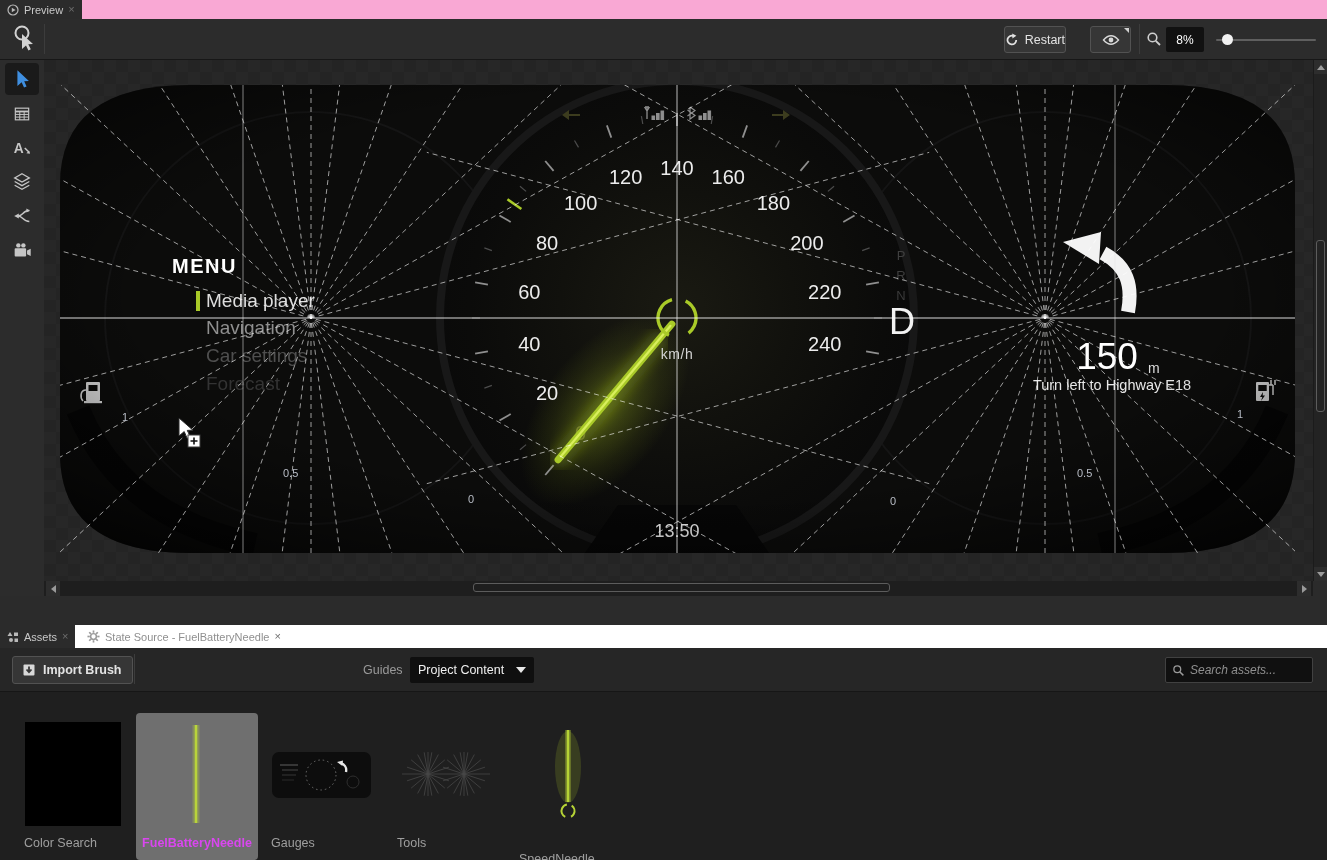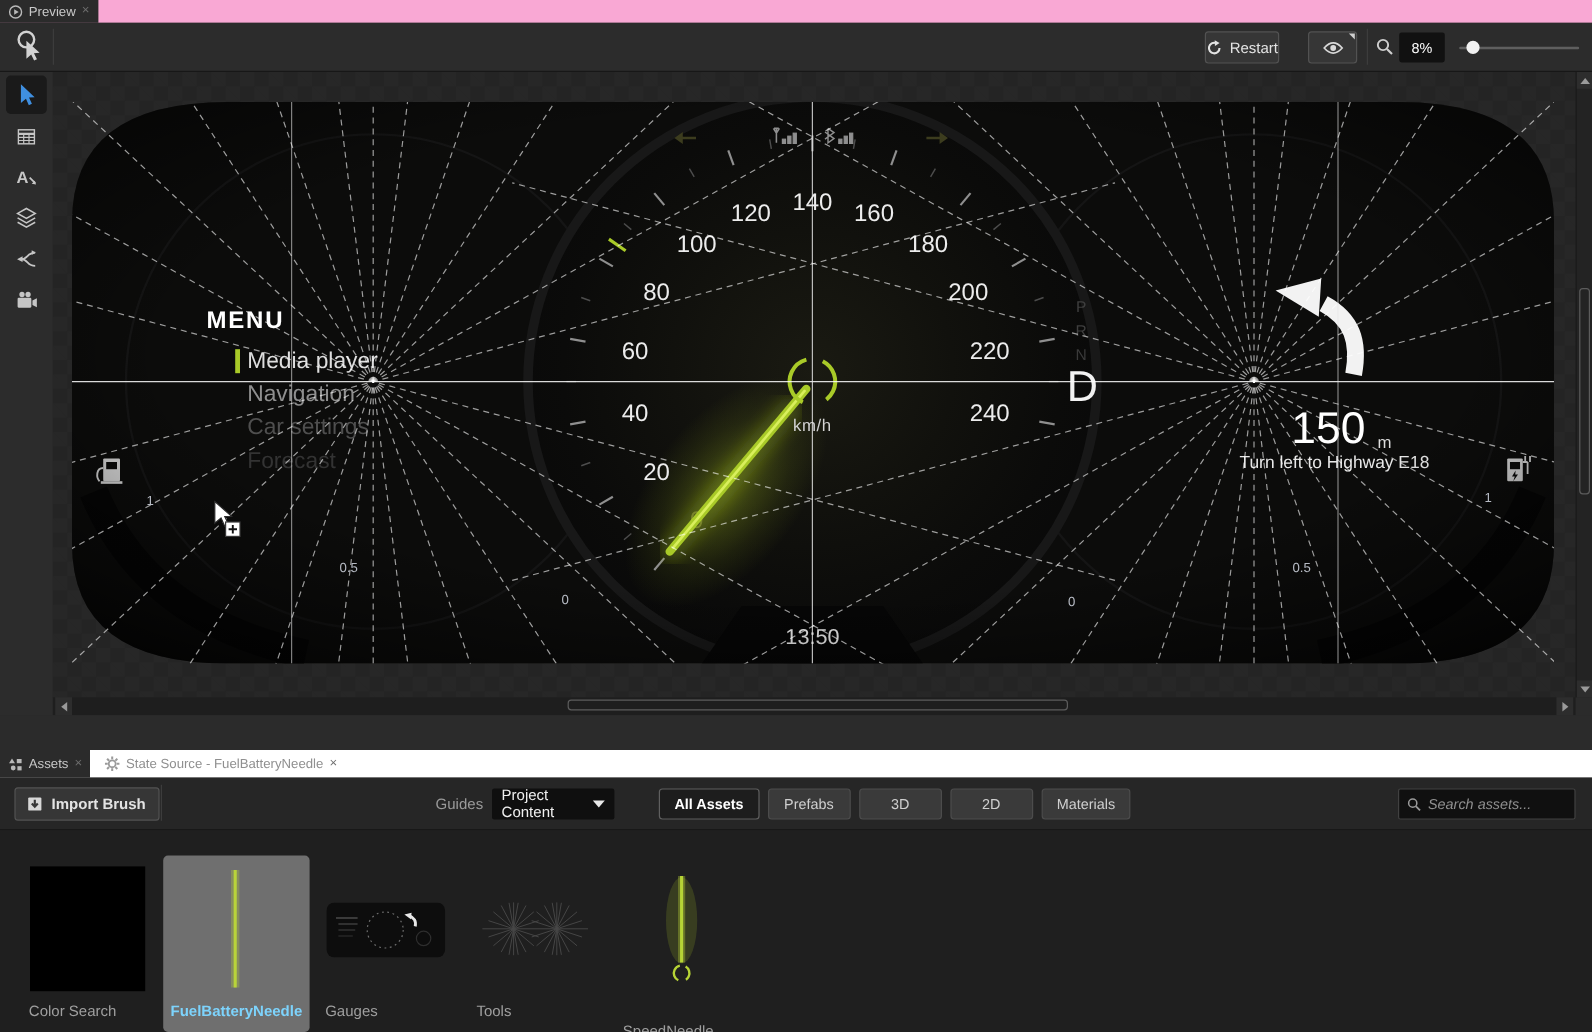--- a/index.html
+++ b/index.html
@@ -48,37 +48,37 @@
   .scroll-btn { position:absolute; background:#2d2d2d; display:flex; align-items:center; justify-content:center; }
   .scroll-handle { position:absolute; border:1px solid #5c5c5c; border-radius:3px; background:transparent; }
   .tri { width:0; height:0; border-style:solid; }
   .gap-strip { position:absolute; left:0; top:596px; width:100%; height:29px; background:#2b2b2b; }
   
   .tabbar-bottom { position:absolute; left:0; top:625px; width:100%; height:23px; background:#ffffff; }
   .tabbar-bottom .tab { height:23px; }
   .assets-toolbar { position:absolute; left:0; top:648px; width:100%; height:44px; background:#262626; border-bottom:1px solid #161616; }
   .import-btn { left:12px; top:8px; height:28px; padding:0 11px 0 8px; font-weight:bold; font-size:12.5px; }
   .src-label { position:absolute; left:363px; top:15px; color:#9a9a9a; font-size:12.5px; }
-  .src-dropdown { position:absolute; left:410px; top:9px; width:102px; height:26px; background:#0f0f0f; border-radius:2px;
+  .src-dropdown { position:absolute; left:410px; top:9px; width:124px; height:26px; background:#0f0f0f; border-radius:2px;
                   display:flex; align-items:center; justify-content:space-between; padding:0 8px; color:#f0f0f0; font-size:12.5px; }
   .chips { position:absolute; left:549px; top:9px; display:flex; gap:7px; }
   .chip { height:26px; min-width:69px; padding:0 12px; display:flex; align-items:center; justify-content:center;
           background:#3a3a3a; border:1px solid #4c4c4c; border-radius:3px; color:#cfcfcf; font-size:12px; }
   .chip.active { background:#1d1d1d; border-color:#5f5f5f; color:#ffffff; font-weight:bold; }
   .search-box { position:absolute; left:1165px; top:9px; width:148px; height:26px; background:#101010; border:1px solid #414141;
                 border-radius:2px; display:flex; align-items:center; padding:0 6px; gap:5px; }
   .search-box input { background:transparent; border:none; outline:none; color:#cfcfcf; font-style:italic; font-size:12px;
                       font-family:"Liberation Sans",sans-serif; width:110px; }
   .search-box input::placeholder { color:#8f8f8f; }
   .assets-grid { position:absolute; left:0; top:692px; width:100%; height:168px; background:#1f1f1f; }
   .asset-cell { position:absolute; border-radius:4px; }
   .asset-cell.selected { background:#6f6f6f; }
   .asset-thumb { position:absolute; }
   .asset-label { position:absolute; font-size:12.5px; color:#9f9f9f; white-space:nowrap; }
-  .asset-label.selected { color:#7dd3fc; }
+  .asset-label.selected { color:#d946ef; }
   svg text { font-family:"Liberation Sans", sans-serif; }
 </style>
 </head>
 <body>
 
 <div class="app">
 
   <div class="tabbar-top">
     <div class="tab active" style="left:0;">
       <svg width="12" height="12" viewBox="0 0 12 12">
@@ -437,27 +437,20 @@
         <path d="M8 4.5 V 9.5 M5.5 7.5 L8 10.2 L10.5 7.5" stroke="#383838" stroke-width="1.8" fill="none"></path>
       </svg>
       <span>Import Brush</span>
     </div>
     <div class="tool-sep" style="left:134px;top:6px;"></div>
     <span class="src-label">Guides</span>
     <div class="src-dropdown">
       <span>Project Content</span>
       <div class="tri" style="border-width:6px 5px 0 5px;border-color:#e8e8e8 transparent transparent transparent;"></div>
     </div>
-    <div class="chips" id="filter-chips">
-        <div class="chip active">All Assets</div>
-        <div class="chip">Prefabs</div>
-        <div class="chip">3D</div>
-        <div class="chip">2D</div>
-        <div class="chip">Materials</div>
-      </div>
     <div class="search-box">
       <svg width="13" height="13" viewBox="0 0 16 16">
         <circle cx="6.5" cy="6.5" r="4.2" fill="none" stroke="#9a9a9a" stroke-width="1.6"></circle>
         <line x1="9.8" y1="9.8" x2="14" y2="14" stroke="#9a9a9a" stroke-width="1.8"></line>
       </svg>
       <input type="text" placeholder="Search assets..." style="">
     </div>
   </div>
 
   <div class="assets-grid" id="assets-grid">

